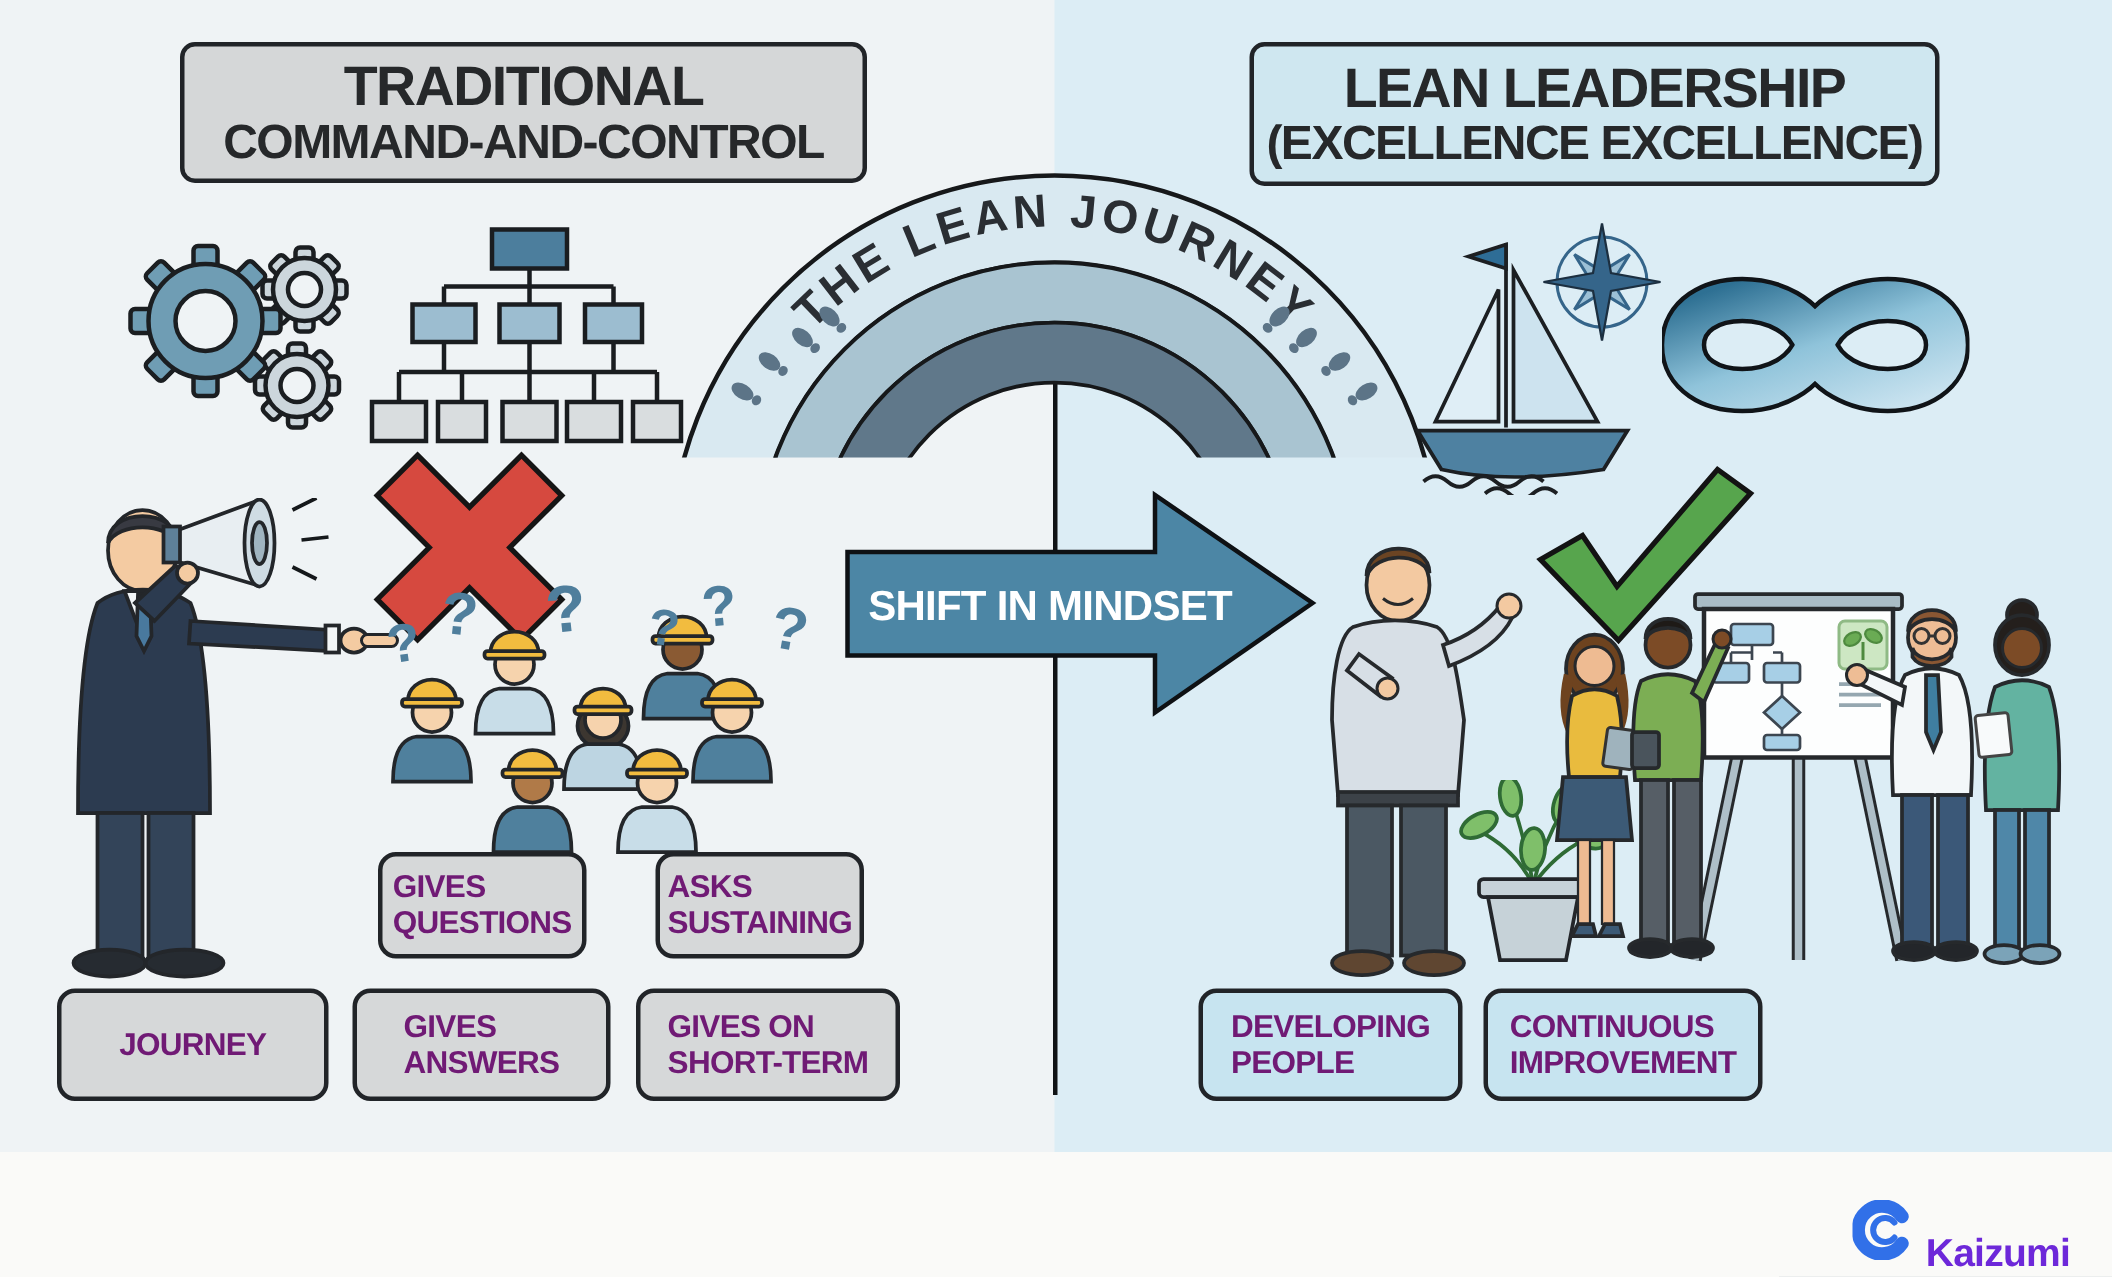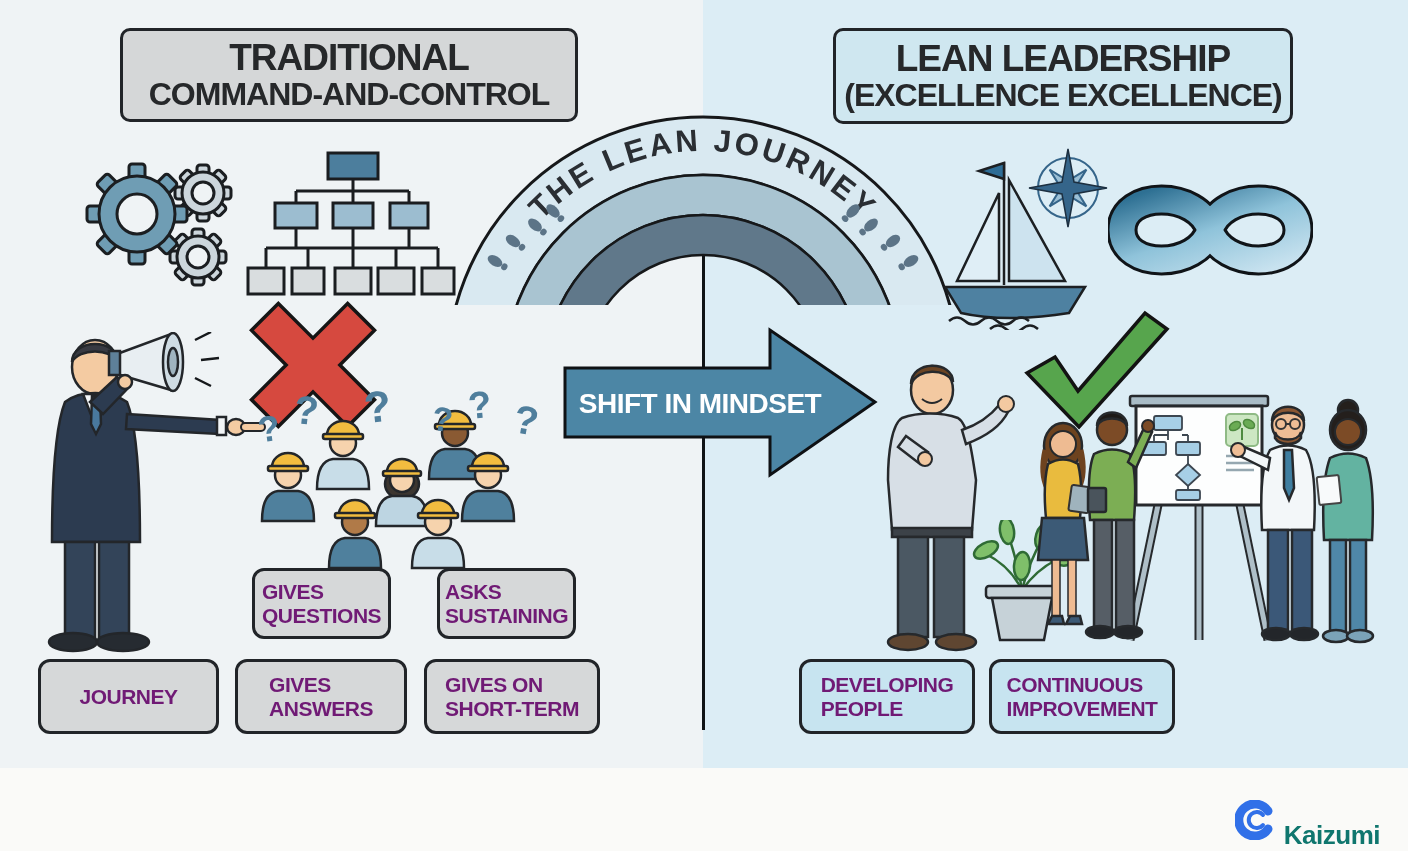--- a/index.html
+++ b/index.html
@@ -19,21 +19,21 @@
   .hdr .l2{font-size:32px;}
   .pill{position:absolute;border:3px solid #212428;border-radius:12px;display:flex;
         align-items:center;justify-content:center;text-align:left;color:#701a75;
         font-weight:700;font-size:21px;line-height:1.12;letter-spacing:-0.5px;
         white-space:pre-line;}
   .pill.gray{background:#d6d8d9;}
   .pill.blue{background:#c7e4f0;}
   .qm{position:absolute;color:#4f7e9c;font-weight:700;}
   .abs{position:absolute;}
   .brand{position:absolute;right:28px;top:788px;display:flex;align-items:center;gap:9px;}
-  .brand-text{font-size:26px;font-weight:700;color:#0f766e;letter-spacing:-0.5px;margin-top:32px;}
+  .brand-text{font-size:26px;font-weight:700;color:#6d28d9;letter-spacing:-0.5px;margin-top:32px;}
 </style>
 </head>
 <body>
 
 <div class="canvas">
 
   <div class="half left"></div>
   <div class="half right"></div>
   <div class="divider"></div>
 

